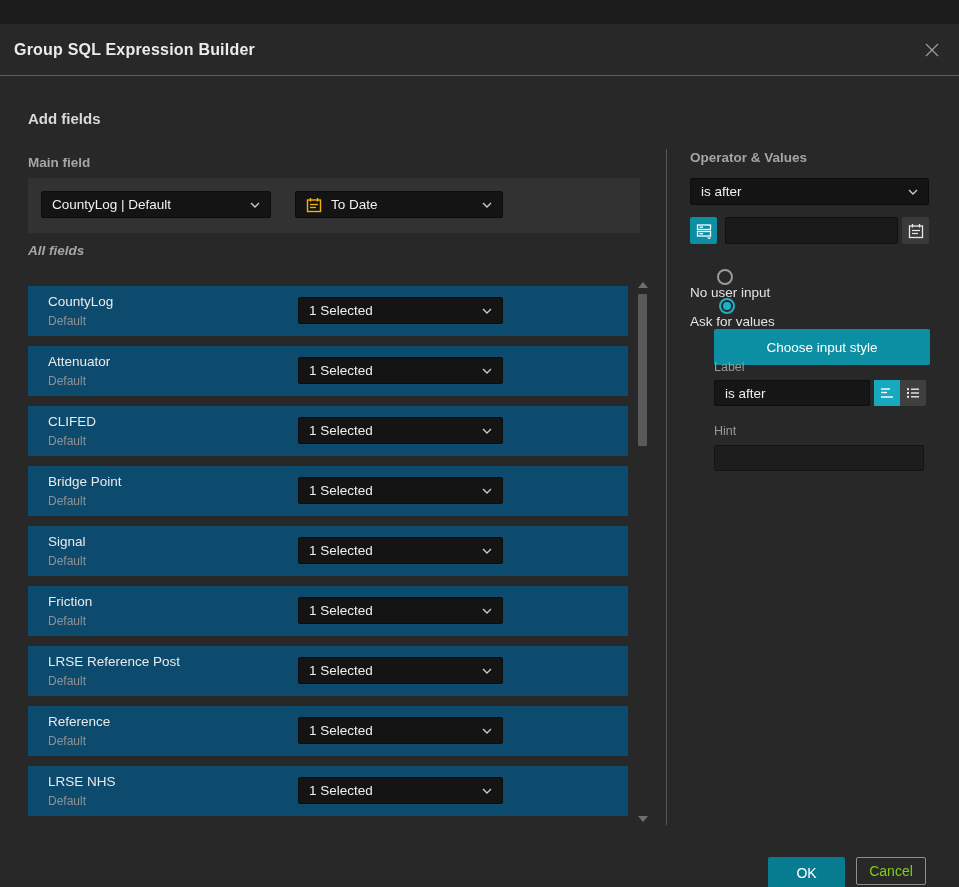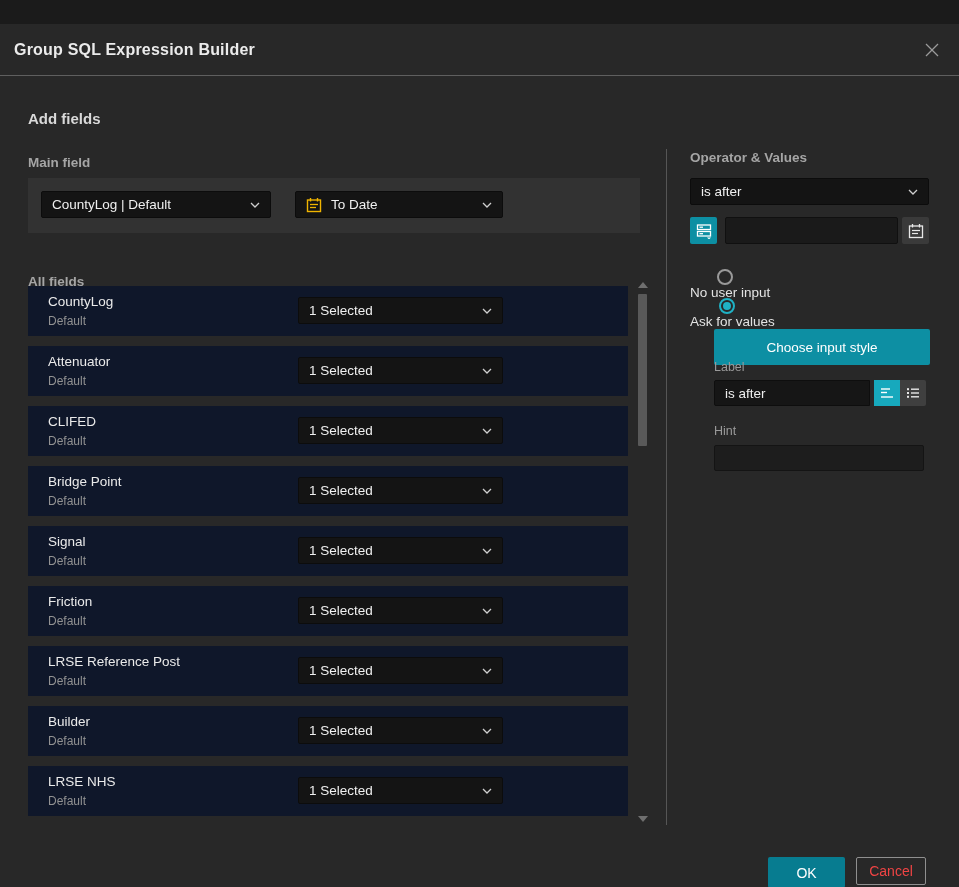--- a/index.html
+++ b/index.html
@@ -38,21 +38,21 @@
   .dropdown svg.chev{flex:0 0 auto;margin-left:8px;}
   
   .main-panel{position:absolute;left:28px;top:154px;width:612px;height:55px;background:#323232;}
   .main-panel .dropdown{position:absolute;top:13px;}
   .dd-field{left:13px;width:230px;gap:8px;}
   .dd-date{left:267px;width:208px;}
   .dd-date .cal{margin-right:9px;display:flex;}
   
   .fields-list{position:absolute;left:28px;top:262px;width:600px;}
   .field-row{
-    position:relative;height:50px;margin-bottom:10px;background:#0f172a;
+    position:relative;height:50px;margin-bottom:10px;background:#0c4a6e;
     padding:8px 0 0 20px;
   }
   .field-row .fname{font-size:13.5px;color:#eaeaea;}
   .field-row .fsub{font-size:12px;color:#929292;margin-top:5px;}
   .field-row .dropdown{position:absolute;left:270px;top:11px;width:205px;}
   
   .scrollbar{position:absolute;left:634px;top:256px;width:18px;height:544px;}
   .sb-arrow{position:absolute;left:50%;transform:translateX(-50%);width:0;height:0;cursor:pointer;}
   .sb-up{top:2px;border-left:5px solid transparent;border-right:5px solid transparent;border-bottom:6px solid #6f6f6f;}
   .sb-down{bottom:2px;border-left:5px solid transparent;border-right:5px solid transparent;border-top:6px solid #6f6f6f;}
@@ -103,21 +103,21 @@
     font-family:"Liberation Sans",sans-serif;
   }
   
   .ok-btn{
     position:absolute;left:768px;top:833px;width:77px;height:31px;background:var(--accent-dark);
     border:none;border-radius:2px;color:#fff;font-size:14px;cursor:pointer;
     font-family:"Liberation Sans",sans-serif;
   }
   .cancel-btn{
     position:absolute;left:856px;top:833px;width:70px;height:28px;background:transparent;
-    border:1px solid #8f8f8f;border-radius:2px;color:#ef4444;font-size:14px;cursor:pointer;
+    border:1px solid #8f8f8f;border-radius:2px;color:#84cc16;font-size:14px;cursor:pointer;
     font-family:"Liberation Sans",sans-serif;
   }
 </style>
 </head>
 <body>
 
 <div class="dialog">
 
   <div class="titlebar">
     <h1>Group SQL Expression Builder</h1>
@@ -149,21 +149,21 @@
           <line x1="4" y1="10.5" x2="10" y2="10.5" stroke="#f0b400" stroke-width="1.3"></line>
         </svg>
       </span>
       <span class="dd-label">To Date</span>
       <svg class="chev" width="10" height="6" viewBox="0 0 10 6">
           <polyline points="1,1 5,5 9,1" fill="none" stroke="#cfcfcf" stroke-width="1.3"></polyline>
         </svg>
     </div>
   </div>
 
-  <div class="sec-label" style="left:28px;top:250px;">All fields</div>
+  <div class="sec-label" style="left:28px;top:219px;font-style:italic;">All fields</div>
 
   <div class="fields-list">
 
     <div class="field-row">
       <div class="fname">CountyLog</div>
       <div class="fsub">Default</div>
       <div class="dropdown">
         <span class="dd-label">1 Selected</span>
         <svg class="chev" width="10" height="6" viewBox="0 0 10 6">
             <polyline points="1,1 5,5 9,1" fill="none" stroke="#cfcfcf" stroke-width="1.3"></polyline>
@@ -231,21 +231,21 @@
       <div class="fsub">Default</div>
       <div class="dropdown">
         <span class="dd-label">1 Selected</span>
         <svg class="chev" width="10" height="6" viewBox="0 0 10 6">
             <polyline points="1,1 5,5 9,1" fill="none" stroke="#cfcfcf" stroke-width="1.3"></polyline>
           </svg>
       </div>
     </div>
 
     <div class="field-row">
-      <div class="fname">Builder</div>
+      <div class="fname">Reference</div>
       <div class="fsub">Default</div>
       <div class="dropdown">
         <span class="dd-label">1 Selected</span>
         <svg class="chev" width="10" height="6" viewBox="0 0 10 6">
             <polyline points="1,1 5,5 9,1" fill="none" stroke="#cfcfcf" stroke-width="1.3"></polyline>
           </svg>
       </div>
     </div>
 
     <div class="field-row">

